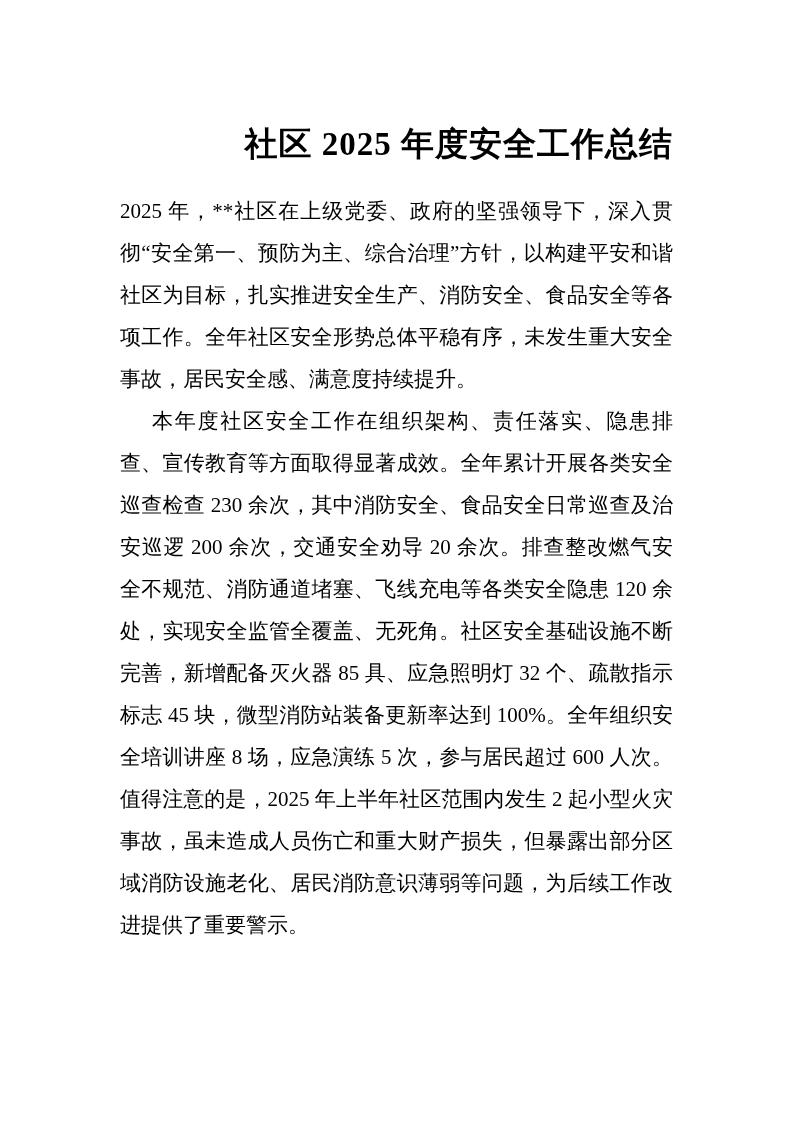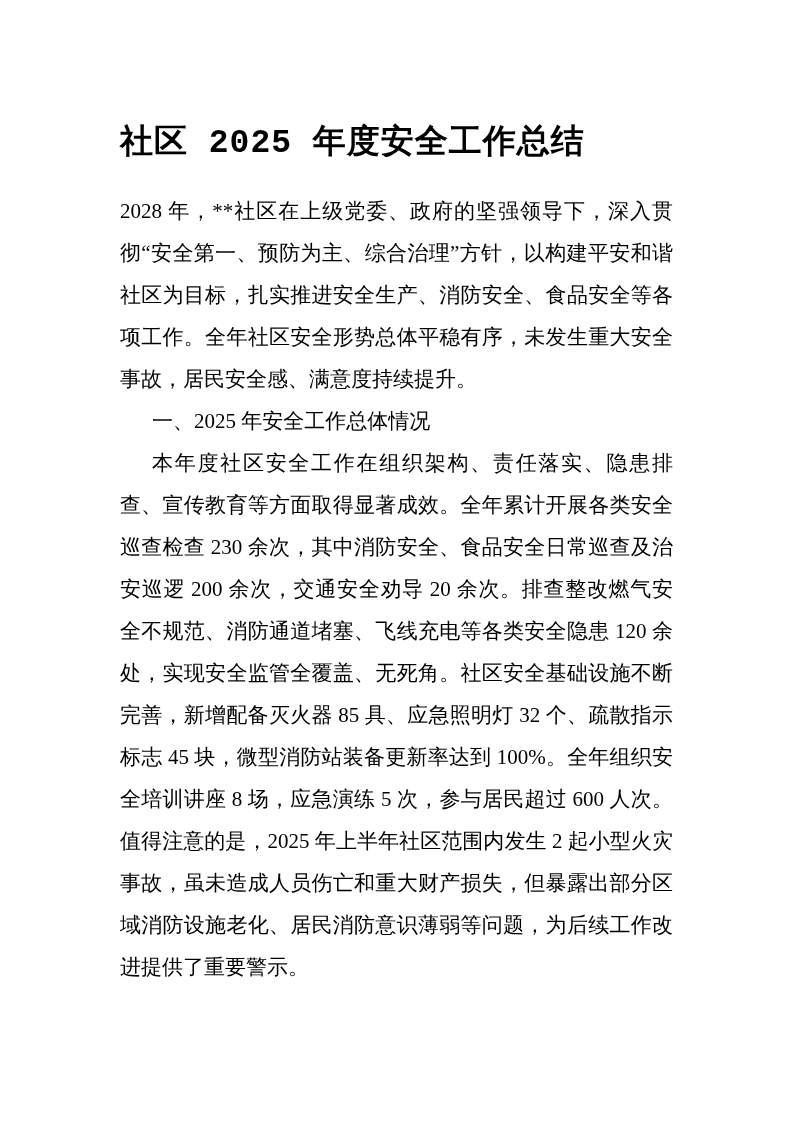--- a/index.html
+++ b/index.html
@@ -19,41 +19,39 @@
     height: 1122px;
     background: #ffffff;
     padding: 122px 120px 0 120px;
     overflow: hidden;
   }
   .doc-title {
     margin: 0 0 24px 0;
     font-size: 33px;
     line-height: 44px;
     font-weight: 700;
-    text-align: left;
+    text-align: right;
     color: #000000;
     letter-spacing: 1px;
-    font-family: Liberation Mono, monospace;
   }
   .para {
     margin: 0;
     font-size: 21px;
     line-height: 42px;
     text-align: justify;
     text-justify: inter-ideograph;
     color: #000000;
     word-break: break-all;
   }
   .para.indent {
     text-indent: 32px;
   }
 </style>
 </head>
 <body>
 
 <div class="page">
   <h1 class="doc-title">社区 2025 年度安全工作总结</h1>
   <div class="doc-body" id="doc-body">
-      <p class="para">2028 年，**社区在上级党委、政府的坚强领导下，深入贯彻“安全第一、预防为主、综合治理”方针，以构建平安和谐社区为目标，扎实推进安全生产、消防安全、食品安全等各项工作。全年社区安全形势总体平稳有序，未发生重大安全事故，居民安全感、满意度持续提升。</p>
-      <p class="para indent">一、2025 年安全工作总体情况</p>
+      <p class="para">2025 年，**社区在上级党委、政府的坚强领导下，深入贯彻“安全第一、预防为主、综合治理”方针，以构建平安和谐社区为目标，扎实推进安全生产、消防安全、食品安全等各项工作。全年社区安全形势总体平稳有序，未发生重大安全事故，居民安全感、满意度持续提升。</p>
       <p class="para indent">本年度社区安全工作在组织架构、责任落实、隐患排查、宣传教育等方面取得显著成效。全年累计开展各类安全巡查检查 230 余次，其中消防安全、食品安全日常巡查及治安巡逻 200 余次，交通安全劝导 20 余次。排查整改燃气安全不规范、消防通道堵塞、飞线充电等各类安全隐患 120 余处，实现安全监管全覆盖、无死角。社区安全基础设施不断完善，新增配备灭火器 85 具、应急照明灯 32 个、疏散指示标志 45 块，微型消防站装备更新率达到 100%。全年组织安全培训讲座 8 场，应急演练 5 次，参与居民超过 600 人次。值得注意的是，2025 年上半年社区范围内发生 2 起小型火灾事故，虽未造成人员伤亡和重大财产损失，但暴露出部分区域消防设施老化、居民消防意识薄弱等问题，为后续工作改进提供了重要警示。</p>
     </div>
 </div>
 
 </body></html>

